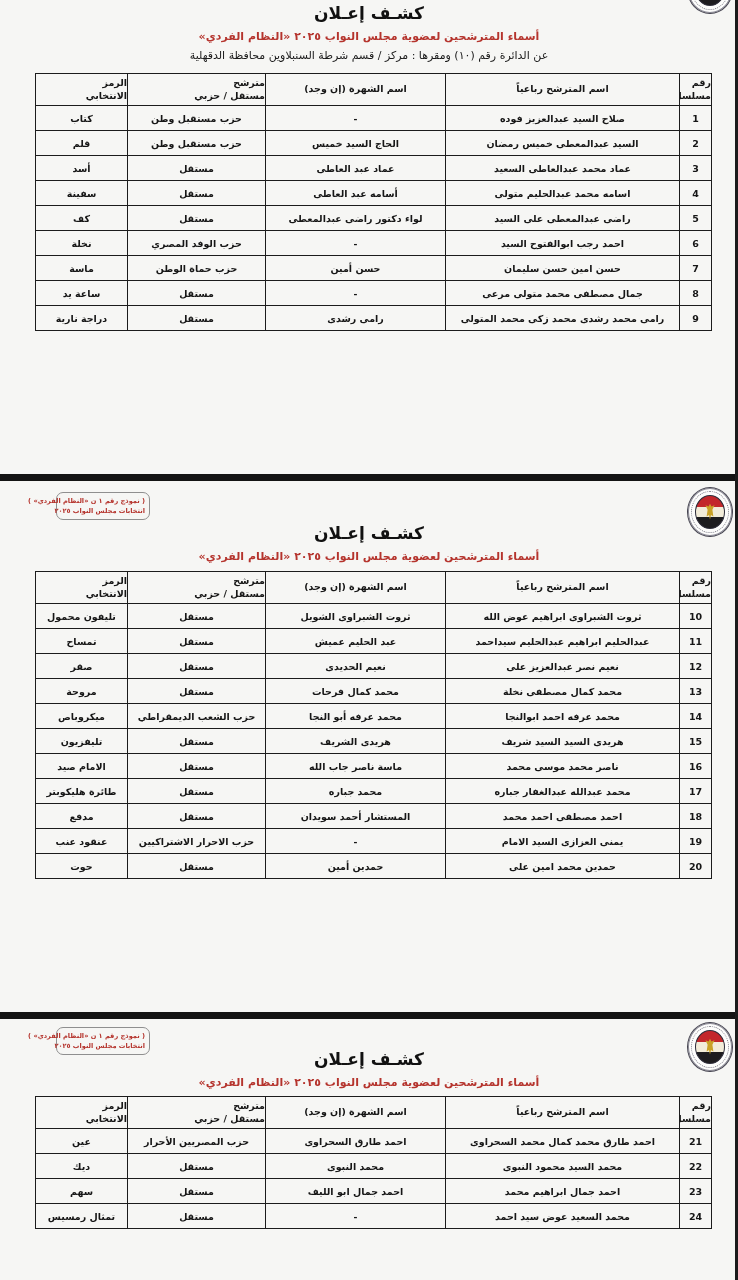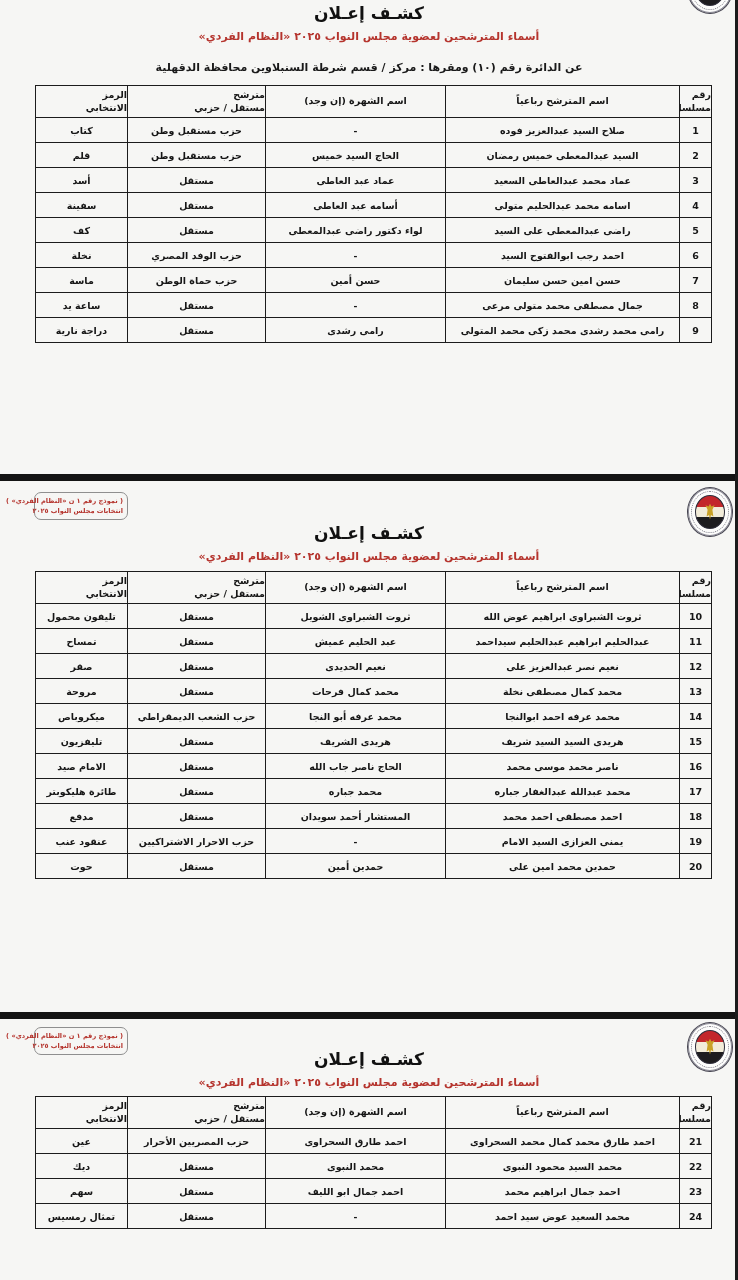--- a/index.html
+++ b/index.html
@@ -46,29 +46,29 @@
   .page-3 .doc-title { margin-top:30px; }
 
   .doc-subtitle {
     text-align:center;
     font-size:11px; font-weight:700;
     color:#b5342d;
     margin-top:7px;
   }
   .district-line {
     text-align:center;
-    font-size:11px; font-weight:700;
+    font-size:11px; font-weight:400;
     color:#191919;
-    margin-top:18px;
+    margin-top:6px;
   }
 
   
   .stamp-box {
     position:absolute;
-    left:34px; width:94px;
+    left:56px; width:94px;
     border:1px solid #8f8f8f;
     border-radius:7px;
     padding:3px 4px;
     text-align:center;
     background:transparent;
   }
   .page-2 .stamp-box { top:11px; }
   .page-3 .stamp-box { top:8px; }
   .stamp-line { display:block; font-size:6.6px; font-weight:700; color:#b5342d; line-height:1.55; white-space:nowrap; }
 
@@ -340,21 +340,21 @@
             <td>15</td>
             <td>هريدى السيد السيد شريف</td>
             <td>هريدى الشريف</td>
             <td>مستقل</td>
             <td>تليفزيون</td>
           </tr>
 
           <tr>
             <td>16</td>
             <td>ناصر محمد موسى محمد</td>
-            <td>الحاج ناصر جاب الله</td>
+            <td>ماسة ناصر جاب الله</td>
             <td>مستقل</td>
             <td>الامام صيد</td>
           </tr>
 
           <tr>
             <td>17</td>
             <td>محمد عبدالله عبدالغفار جباره</td>
             <td>محمد جباره</td>
             <td>مستقل</td>
             <td>طائرة هليكوبتر</td>

